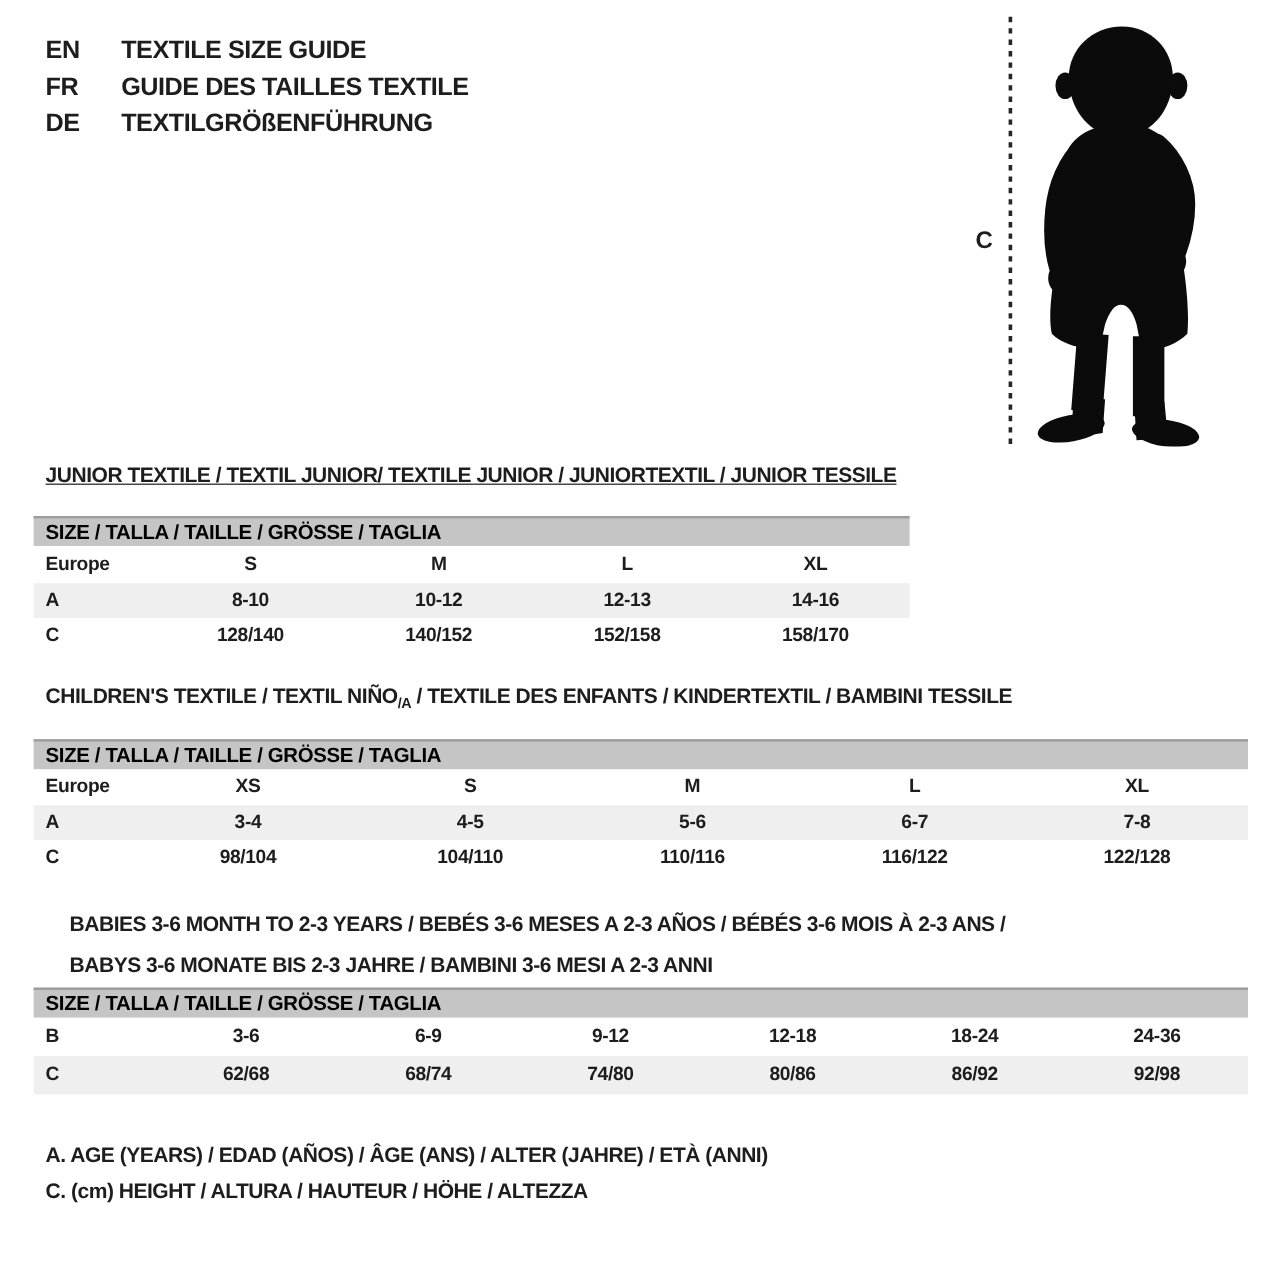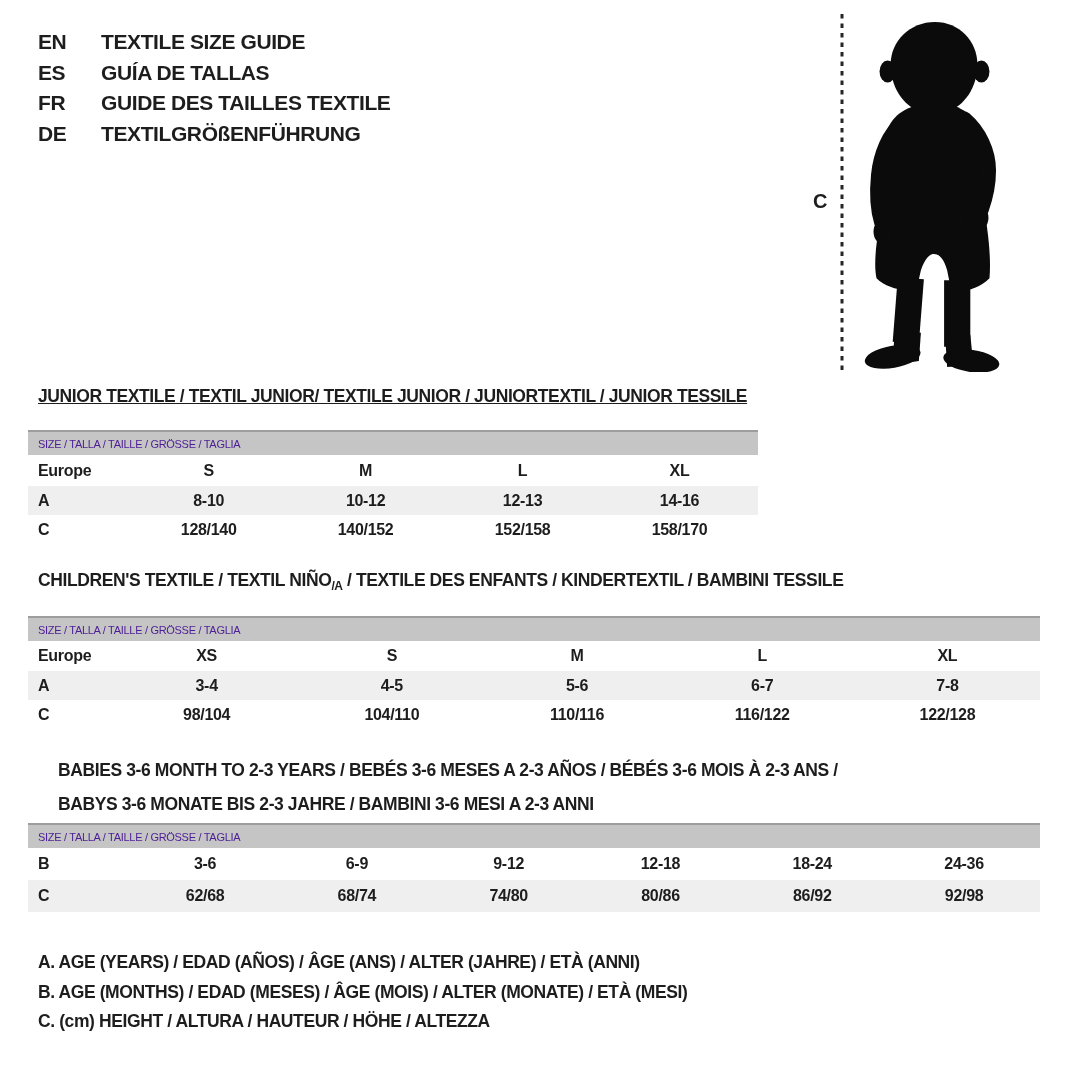--- a/index.html
+++ b/index.html
@@ -22,21 +22,21 @@
 
   
   .section-heading{position:absolute;left:38px;font-size:17.5px;font-weight:700;
     letter-spacing:-0.4px;white-space:nowrap;}
   .sub-a{font-size:12px;vertical-align:-4px;}
 
   
   .size-table{position:absolute;left:28px;}
   .size-bar{background:#c5c5c5;border-top:2px solid #9d9d9d;box-sizing:border-box;
     height:25px;display:flex;align-items:center;padding-left:10px;
-    font-size:11px;font-weight:400;color:#4c1d95;letter-spacing:-0.3px;}
+    font-size:17px;font-weight:700;color:#000000;letter-spacing:-0.3px;}
   .t-row{display:flex;align-items:center;font-size:16px;font-weight:700;letter-spacing:-0.3px;}
   .t-row .c0{text-align:left;padding-left:10px;box-sizing:border-box;}
   .t-row .c{flex:1;text-align:center;}
   .stripe{background:#efefef;}
   .w-junior{width:730px;}
   .w-wide{width:1012px;}
   .junior .c0{width:14%;flex:0 0 14%;}
   .children .c0{width:8.5%;flex:0 0 8.5%;}
   .babies .c0{width:10%;flex:0 0 10%;}
   .h31{height:31px;} .h29{height:29px;} .h30{height:30px;} .h32{height:32px;}
@@ -46,24 +46,20 @@
   .note-row{height:29.5px;display:flex;align-items:center;
     font-size:17.5px;font-weight:700;letter-spacing:-0.4px;white-space:nowrap;}
 </style>
 </head>
 <body>
 
 <div class="lang-list">
   <div class="lang-row">
     <span class="lang-code">EN</span>
     <span>TEXTILE SIZE GUIDE</span>
-  </div>
-  <div class="lang-row">
-    <span class="lang-code">ES</span>
-    <span>GUÍA DE TALLAS</span>
   </div>
   <div class="lang-row">
     <span class="lang-code">FR</span>
     <span>GUIDE DES TAILLES TEXTILE</span>
   </div>
   <div class="lang-row">
     <span class="lang-code">DE</span>
     <span>TEXTILGRÖßENFÜHRUNG</span>
   </div>
 </div>
@@ -183,15 +179,14 @@
     <span class="c">68/74</span>
     <span class="c">74/80</span>
     <span class="c">80/86</span>
     <span class="c">86/92</span>
     <span class="c">92/98</span>
   </div>
 </div>
 
 <div class="notes">
   <div class="note-row">A. AGE (YEARS) / EDAD (AÑOS) / ÂGE (ANS) / ALTER (JAHRE) / ETÀ (ANNI)</div>
-  <div class="note-row">B. AGE (MONTHS) / EDAD (MESES) / ÂGE (MOIS) / ALTER (MONATE) / ETÀ (MESI)</div>
   <div class="note-row">C. (cm) HEIGHT / ALTURA / HAUTEUR / HÖHE / ALTEZZA</div>
 </div>
 
 </body></html>

